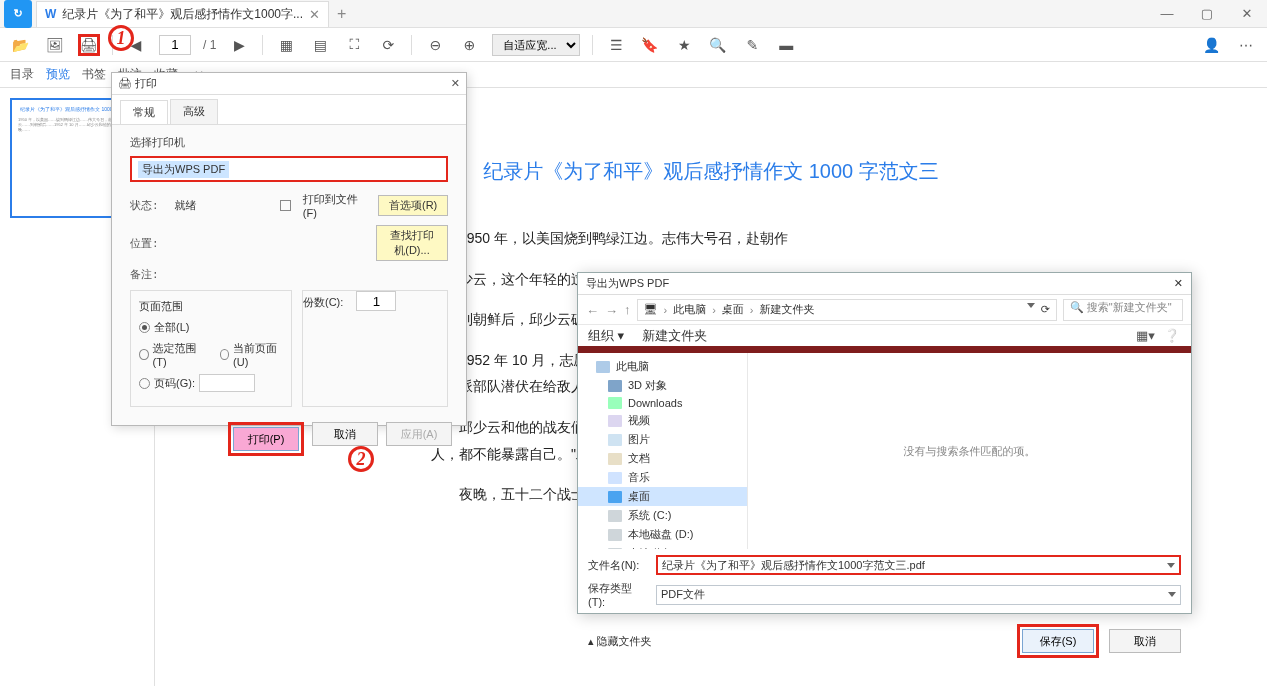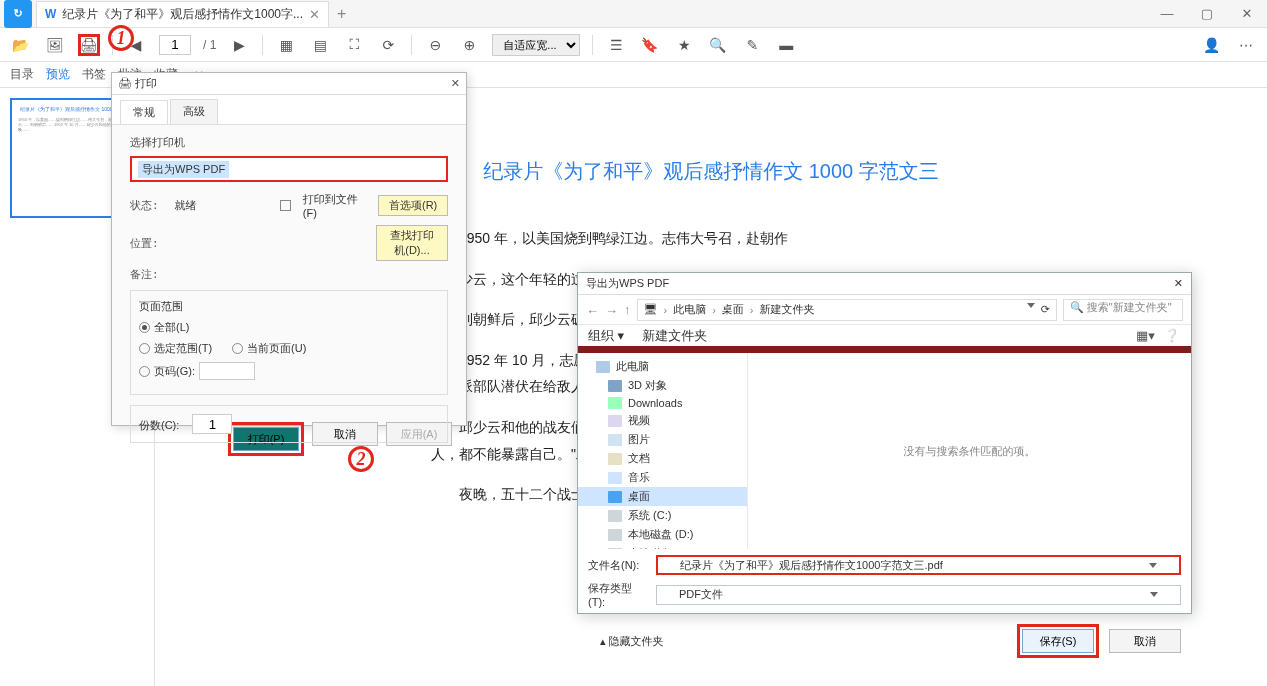--- a/index.html
+++ b/index.html
@@ -51,32 +51,32 @@
 .dlg-tabs span.act { background: #fff; border-bottom: 1px solid #fff; position: relative; top: 1px; }
 .dlg-body { border-top: 1px solid #ddd; padding: 10px 18px; background: #fafafa; height: 290px; position: relative; }
 .grp-lbl { font-size: 11px; margin-bottom: 6px; color: #444; }
 .printer-box { border: 2px solid #e3261b; height: 26px; display: flex; align-items: center; padding: 0 6px; margin-bottom: 10px; background: #fff; font-size: 11px; }
 .printer-box .psel { background: #cce5ff; padding: 1px 4px; display: inline-block; }
 .status-row { display: flex; align-items: center; gap: 10px; font-size: 11px; margin-bottom: 6px; }
 .status-row .k { width: 36px; color: #555; font-family: Liberation Mono, monospace; }
 .status-row .v { width: 100px; }
 .chkrow { display: flex; align-items: center; gap: 12px; }
 .btn-s { border: 1px solid #bbb; background: #fef9c3; padding: 2px 8px; font-size: 11px; cursor: pointer; margin-left: auto; width: 72px; text-align: center; }
-.lower { display: flex; gap: 10px; margin-top: 8px; flex-direction: column; }
+.lower { display: flex; gap: 10px; margin-top: 8px; }
 .range-box { flex: 1; border: 1px solid #ddd; padding: 8px; }
 .range-box .lbl { font-size: 11px; margin-bottom: 6px; }
 .rrow { display: flex; align-items: center; gap: 4px; font-size: 11px; margin-bottom: 6px; }
 .rrow input[type=text] { width: 56px; height: 18px; border: 1px solid #ccc; }
-.copy-box { flex: 1; border: 1px solid #ddd; padding: 8px; font-size: 11px; }
+.copy-box { flex: 1; border: 1px solid #ddd; padding: 0; font-size: 11px; }
 .copy-box input { width: 40px; height: 20px; border: 1px solid #ccc; text-align: center; margin-left: 10px; }
 .dlg-foot { display: flex; gap: 8px; justify-content: flex-end; padding: 8px 14px; }
 .dlg-foot button { width: 66px; height: 24px; border: 1px solid #bbb; background: #f4f4f4; cursor: pointer; font-size: 11px; }
 .dlg-foot button:disabled { color: #aaa; }
 .dlg-foot .primary-wrap { border: 3px solid #e3261b; padding: 2px; }
-.dlg-foot .primary-wrap button { border: 1px solid #7aa5d2; background: #0f766e; }
+.dlg-foot .primary-wrap button { border: 1px solid #7aa5d2; background: #f9a8d4; }
 
 
 .save-dlg { position: absolute; left: 577px; top: 272px; width: 615px; height: 342px; background: #fff; border: 1px solid #9aa; box-shadow: 2px 2px 14px rgba(0,0,0,0.2); }
 .save-dlg .titlebar2 { height: 22px; display: flex; align-items: center; padding: 0 8px; border-bottom: 1px solid #ddd; font-size: 11px; color: #333; }
 .save-dlg .titlebar2 .x { margin-left: auto; cursor: pointer; }
 .save-dlg .addr { height: 30px; display: flex; align-items: center; padding: 0 8px; gap: 6px; border-bottom: 1px solid #e8e8e8; }
 .save-dlg .addr .nav-btn { color: #888; cursor: pointer; font-size: 13px; }
 .save-dlg .addr .pathbar { flex: 1; height: 22px; border: 1px solid #ddd; display: flex; align-items: center; padding: 0 6px; gap: 6px; font-size: 11px; }
 .save-dlg .addr .pathbar .chev { color: #888; }
 .save-dlg .addr .search { width: 120px; height: 22px; border: 1px solid #ddd; padding: 0 6px; font-size: 11px; color: #888; }
@@ -94,24 +94,24 @@
 .ic-vid { background: #dcd6f0; }
 .ic-img { background: #cfe3f2; }
 .ic-doc { background: #e8dfc7; }
 .ic-mus { background: #d0e3ff; }
 .ic-desk { background: #4aa3f0; }
 .ic-drv { background: #cfd6da; }
 .save-dlg .filearea { flex: 1; display: flex; align-items: center; justify-content: center; color: #888; font-size: 11px; }
 .save-dlg .fn-rows { padding: 6px 10px; }
 .save-dlg .fn-row { display: flex; align-items: center; gap: 8px; margin-bottom: 6px; font-size: 11px; }
 .save-dlg .fn-row label { width: 60px; text-align: left; }
-.save-dlg .fn-row .combo { flex: 1; height: 20px; border: 1px solid #c0c8d0; padding: 0 22px; display: flex; align-items: center; justify-content: space-between; color: #333; }
+.save-dlg .fn-row .combo { flex: 1; height: 20px; border: 1px solid #c0c8d0; padding: 0 4px; display: flex; align-items: center; justify-content: space-between; color: #333; }
 .fn-hl { border: 2px solid #e3261b !important; }
 .save-dlg .foot { display: flex; align-items: center; padding: 4px 10px 8px; gap: 10px; font-size: 11px; }
-.save-dlg .foot .hide { cursor: pointer; margin-left: 12px; }
+.save-dlg .foot .hide { cursor: pointer; }
 .save-dlg .foot .spacer { flex: 1; }
 .save-dlg .foot .bb { width: 72px; height: 24px; border: 1px solid #bbb; background: #f4f4f4; cursor: pointer; font-size: 11px; }
 .save-wrap { border: 3px solid #e3261b; padding: 2px; }
 .save-wrap .bb { border: 1px solid #7aa5d2 !important; background: #eaf2fb !important; }
 
 .radio { width: 11px; height: 11px; border: 1px solid #888; border-radius: 50%; display: inline-flex; align-items: center; justify-content: center; }
 .radio.on::after { content: ""; width: 5px; height: 5px; background: #555; border-radius: 50%; }
 .check { width: 11px; height: 11px; border: 1px solid #888; display: inline-block; }
 .triangle-down { width:0; height:0; border-left:4px solid transparent; border-right:4px solid transparent; border-top:5px solid #666; display:inline-block; }
 </style>

